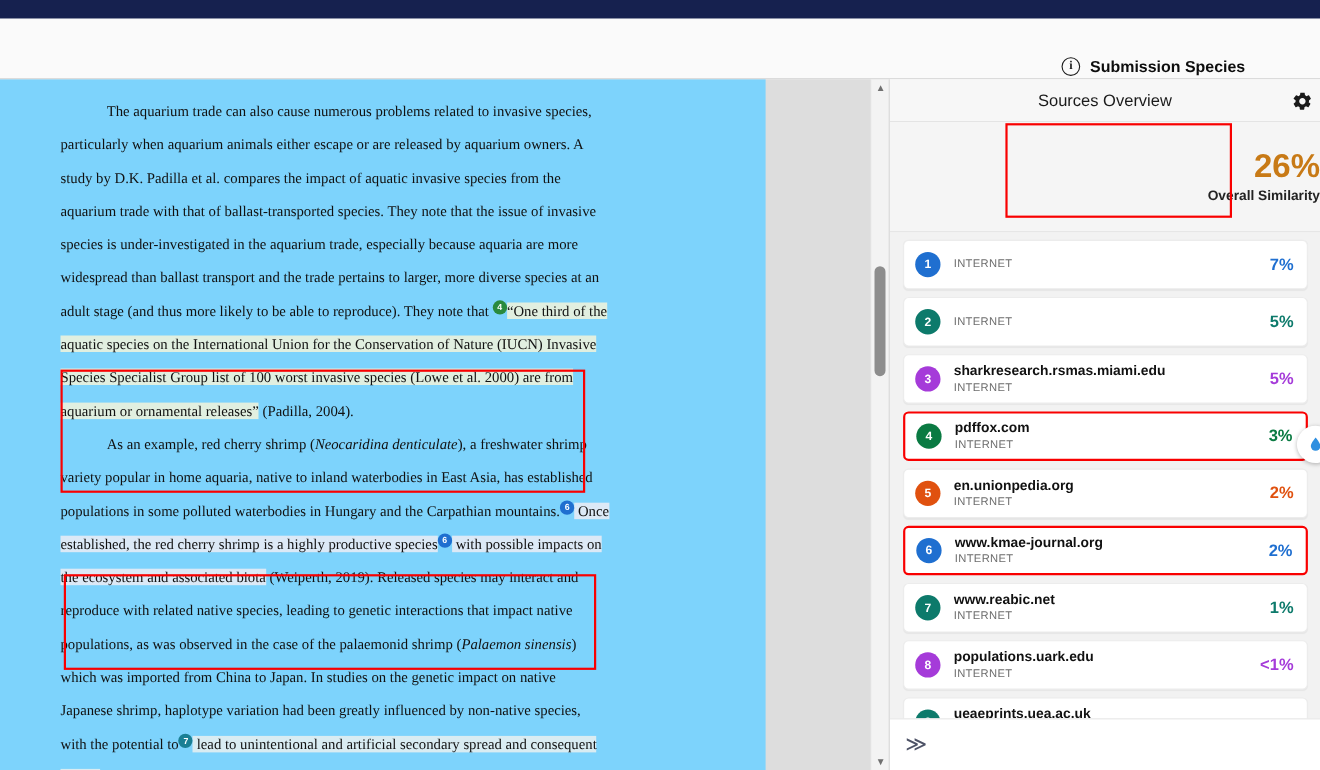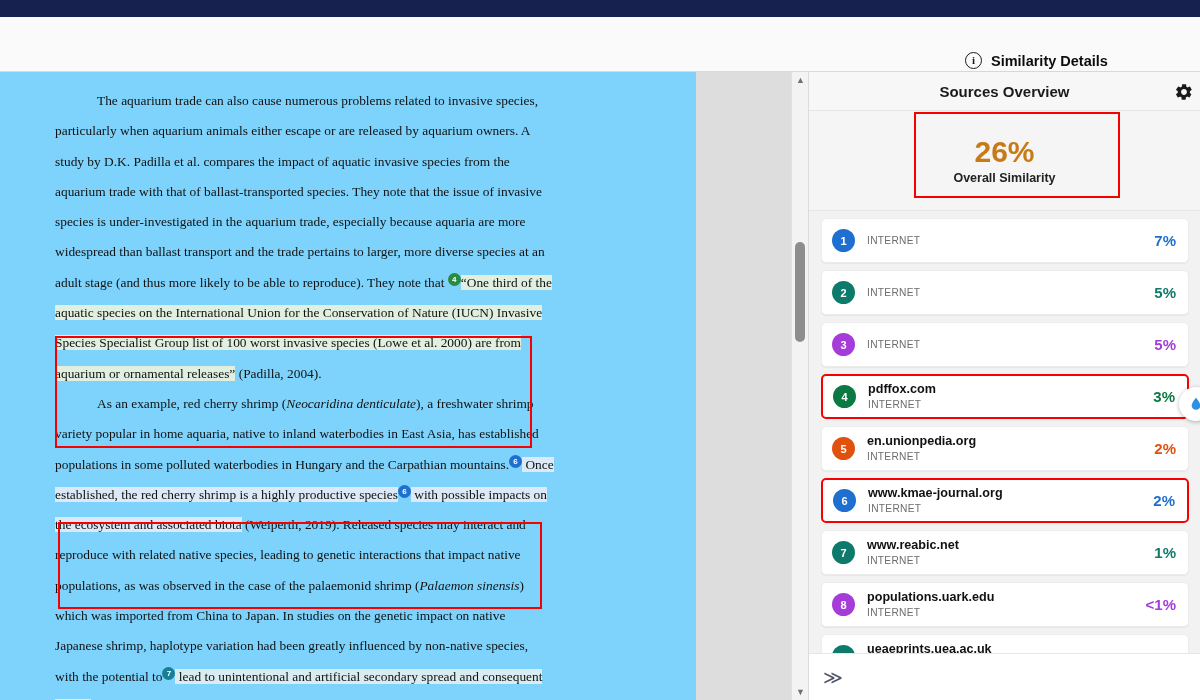--- a/index.html
+++ b/index.html
@@ -128,32 +128,32 @@
     overflow: hidden;
   }
   .sp-header {
     position: relative;
     height: 39px;
     background: #f7f7f7;
     border-bottom: 1px solid #e4e4e4;
     display: flex; align-items: center; justify-content: center;
   }
   .sp-title {
-    font-size: 15px; font-weight: bold; color: #1a1a1a;
+    font-size: 15px; font-weight: normal; color: #1a1a1a;
   }
   .gear-icon {
     position: absolute; right: 6px; top: 10px;
     width: 20px; height: 20px; cursor: pointer;
   }
 
   .overall-wrap {
     height: 100px;
     background: #f5f5f5;
     display: flex; flex-direction: column;
-    align-items: center; justify-content: center;
+    align-items: flex-end; justify-content: center;
     border-bottom: 1px solid #e6e6e6;
   }
   .overall-pct {
     font-size: 30px; font-weight: bold; color: #c87a16;
     line-height: 1.05;
   }
   .overall-label {
     font-size: 12.5px; font-weight: bold; color: #222; margin-top: 4px;
   }
 
@@ -245,21 +245,21 @@
   }
 </style>
 </head>
 <body>
 
 <div class="navy-bar"></div>
 
 <div class="toolbar">
   <div class="submission-details">
     <span class="info-icon">i</span>
-    <span class="submission-label">Similarity Details</span>
+    <span class="submission-label">Submission Species</span>
   </div>
 </div>
 
 <div class="doc-region">
 
   <div class="doc-page">
     <div class="doc-text">
 
       <p><span>The aquarium trade can also cause numerous problems related to invasive species, particularly when aquarium animals either escape or are released by aquarium owners. A study by D.K. Padilla et al. compares the impact of aquatic invasive species from the aquarium trade with that of ballast-transported species. They note that the issue of invasive species is under-investigated in the aquarium trade, especially because aquaria are more widespread than ballast transport and the trade pertains to larger, more diverse species at an adult stage (and thus more likely to be able to reproduce). They note that </span><span class="marker m-green">4</span><span class="hl-green">“One third of the aquatic species on the International Union for the Conservation of Nature (IUCN) Invasive Species Specialist Group list of 100 worst invasive species (Lowe et al. 2000) are from aquarium or ornamental releases”</span><span> (Padilla, 2004).</span></p>
 
@@ -307,20 +307,21 @@
       <div class="src-row">
         <div class="src-badge" style="background: rgb(13, 122, 107);">2</div>
         <div class="src-info">
           <div class="src-type">INTERNET</div>
         </div>
         <div class="src-pct" style="color: rgb(13, 122, 107);">5%</div>
       </div>
       <div class="src-row">
         <div class="src-badge" style="background: rgb(165, 59, 217);">3</div>
         <div class="src-info">
+          <div class="src-url">sharkresearch.rsmas.miami.edu</div>
           <div class="src-type">INTERNET</div>
         </div>
         <div class="src-pct" style="color: rgb(165, 59, 217);">5%</div>
       </div>
       <div class="src-row flagged">
         <div class="src-badge" style="background: rgb(10, 122, 66);">4</div>
         <div class="src-info">
           <div class="src-url">pdffox.com</div>
           <div class="src-type">INTERNET</div>
         </div>

